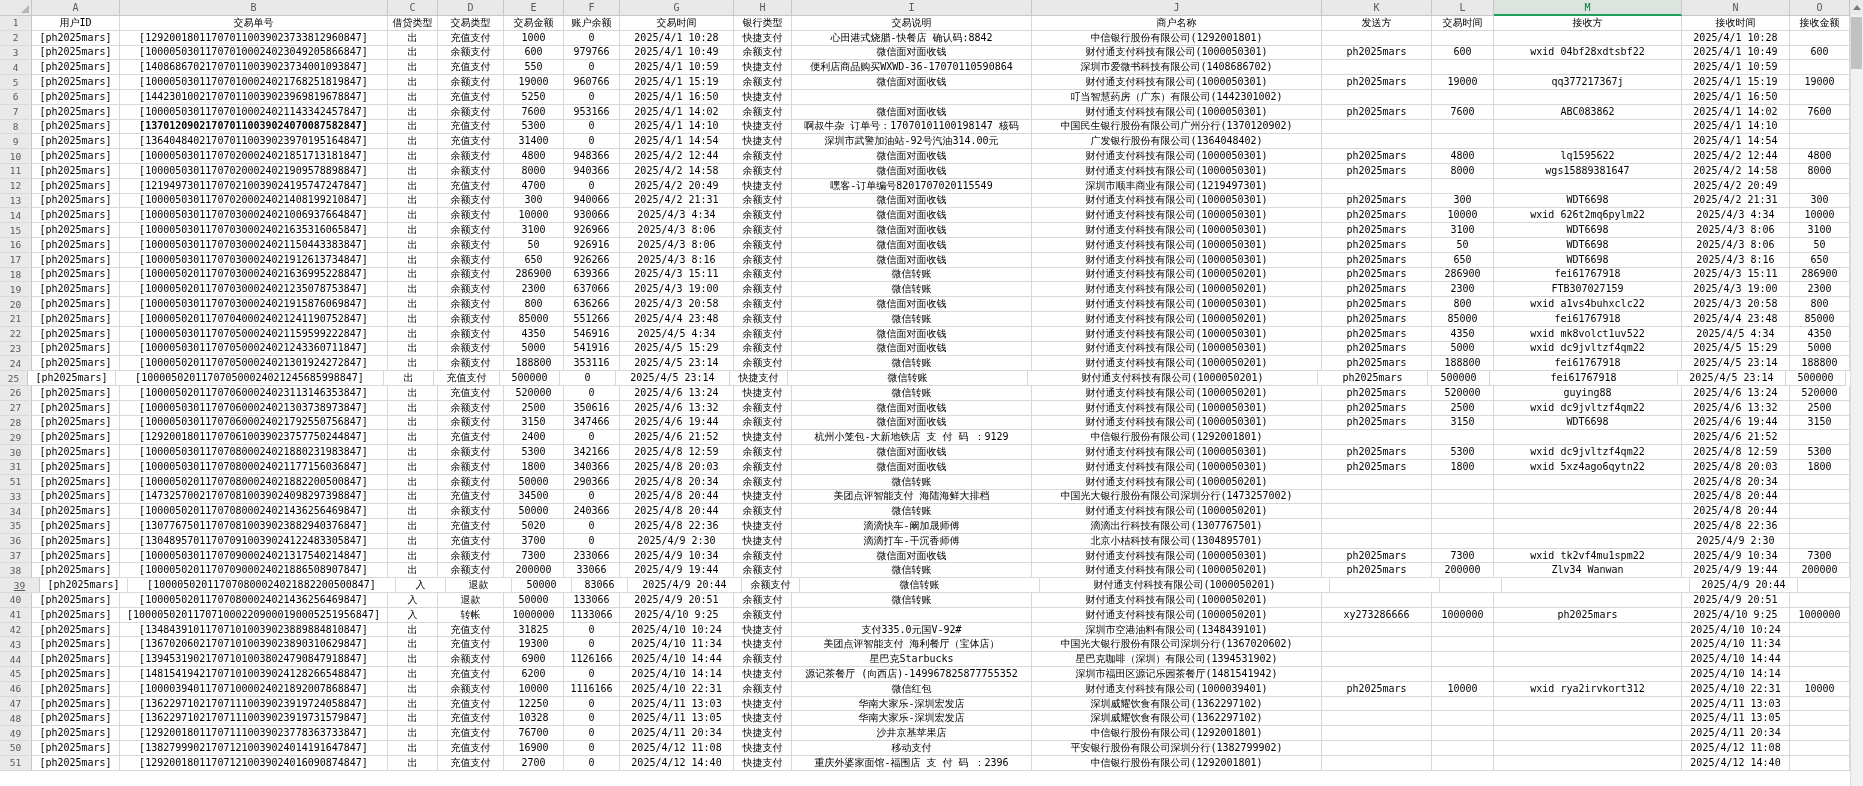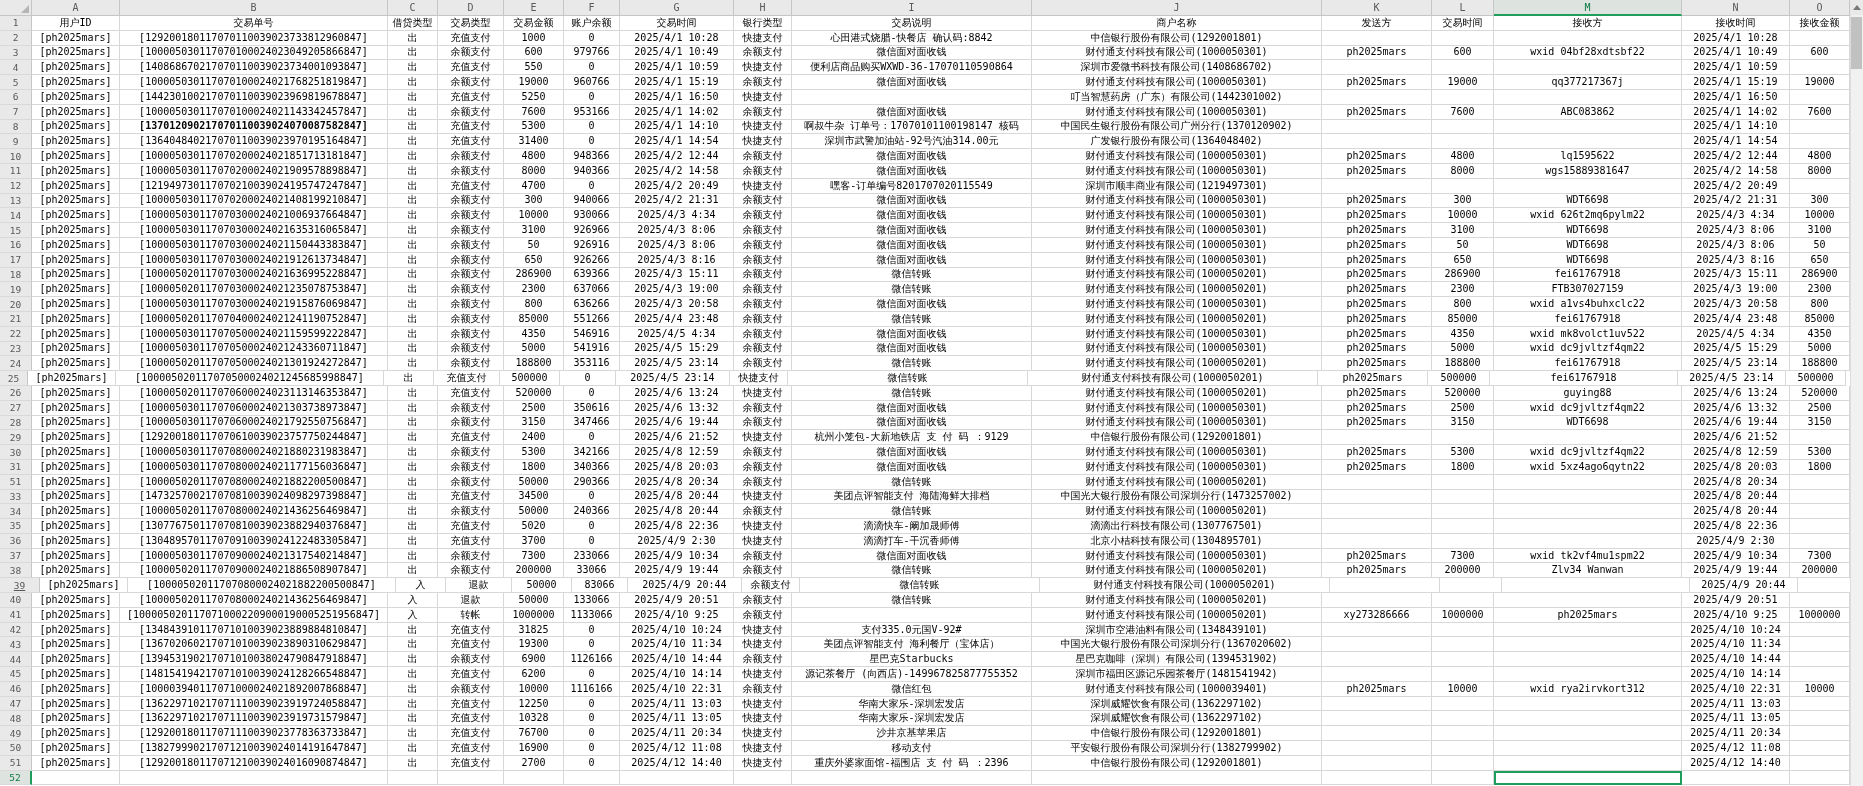--- a/index.html
+++ b/index.html
@@ -967,38 +967,20 @@
         <div class="cell" style="width: 114px;">2025/4/12 14:40</div>
         <div class="cell" style="width: 58px;">快捷支付</div>
         <div class="cell" style="width: 240px;">重庆外婆家面馆-福围店 支 付 码 ：2396</div>
         <div class="cell" style="width: 290px;">中信银行股份有限公司(1292001801)</div>
         <div class="cell" style="width: 110px;"></div>
         <div class="cell" style="width: 62px;"></div>
         <div class="cell" style="width: 188px;"></div>
         <div class="cell" style="width: 108px;">2025/4/12 14:40</div>
         <div class="cell" style="width: 60px;"></div>
       </div>
-      <div class="drow">
-        <div class="gut selrow" style="width: 32px;">52</div>
-        <div class="cell" style="width: 88px;"></div>
-        <div class="cell" style="width: 268px;"></div>
-        <div class="cell" style="width: 50px;"></div>
-        <div class="cell" style="width: 66px;"></div>
-        <div class="cell" style="width: 60px;"></div>
-        <div class="cell" style="width: 56px;"></div>
-        <div class="cell" style="width: 114px;"></div>
-        <div class="cell" style="width: 58px;"></div>
-        <div class="cell" style="width: 240px;"></div>
-        <div class="cell" style="width: 290px;"></div>
-        <div class="cell" style="width: 110px;"></div>
-        <div class="cell" style="width: 62px;"></div>
-        <div class="cell active" style="width: 188px;"></div>
-        <div class="cell" style="width: 108px;"></div>
-        <div class="cell" style="width: 60px;"></div>
-      </div>
     </div>
   <div id="vscroll">
     <div id="vup">
         <div class="tri"></div>
       </div>
     <div id="vtrack"></div>
     <div id="vthumb"></div>
   </div>
 </div>
 

